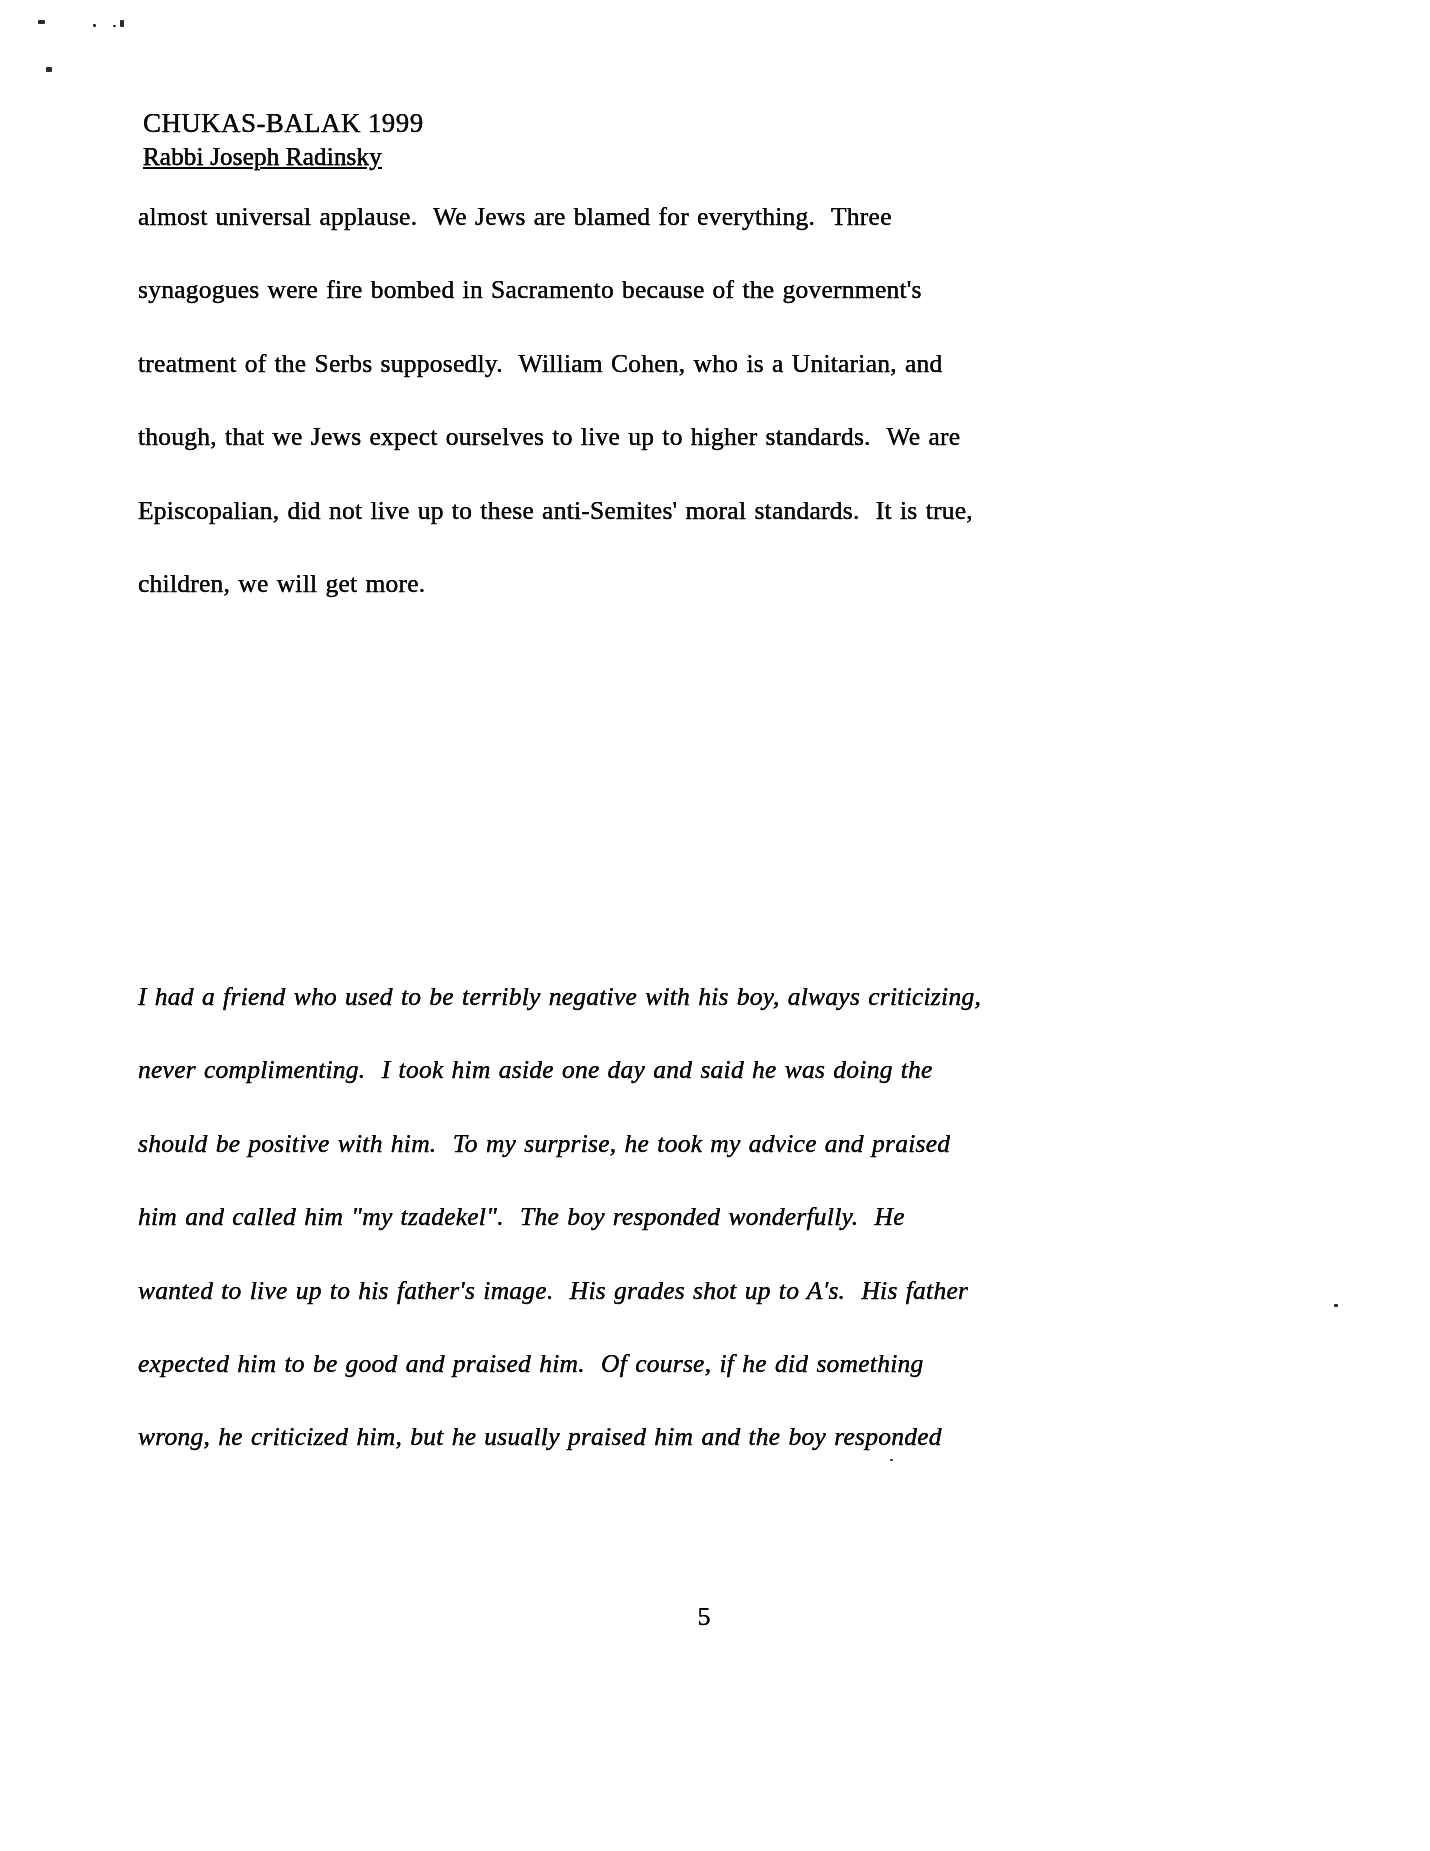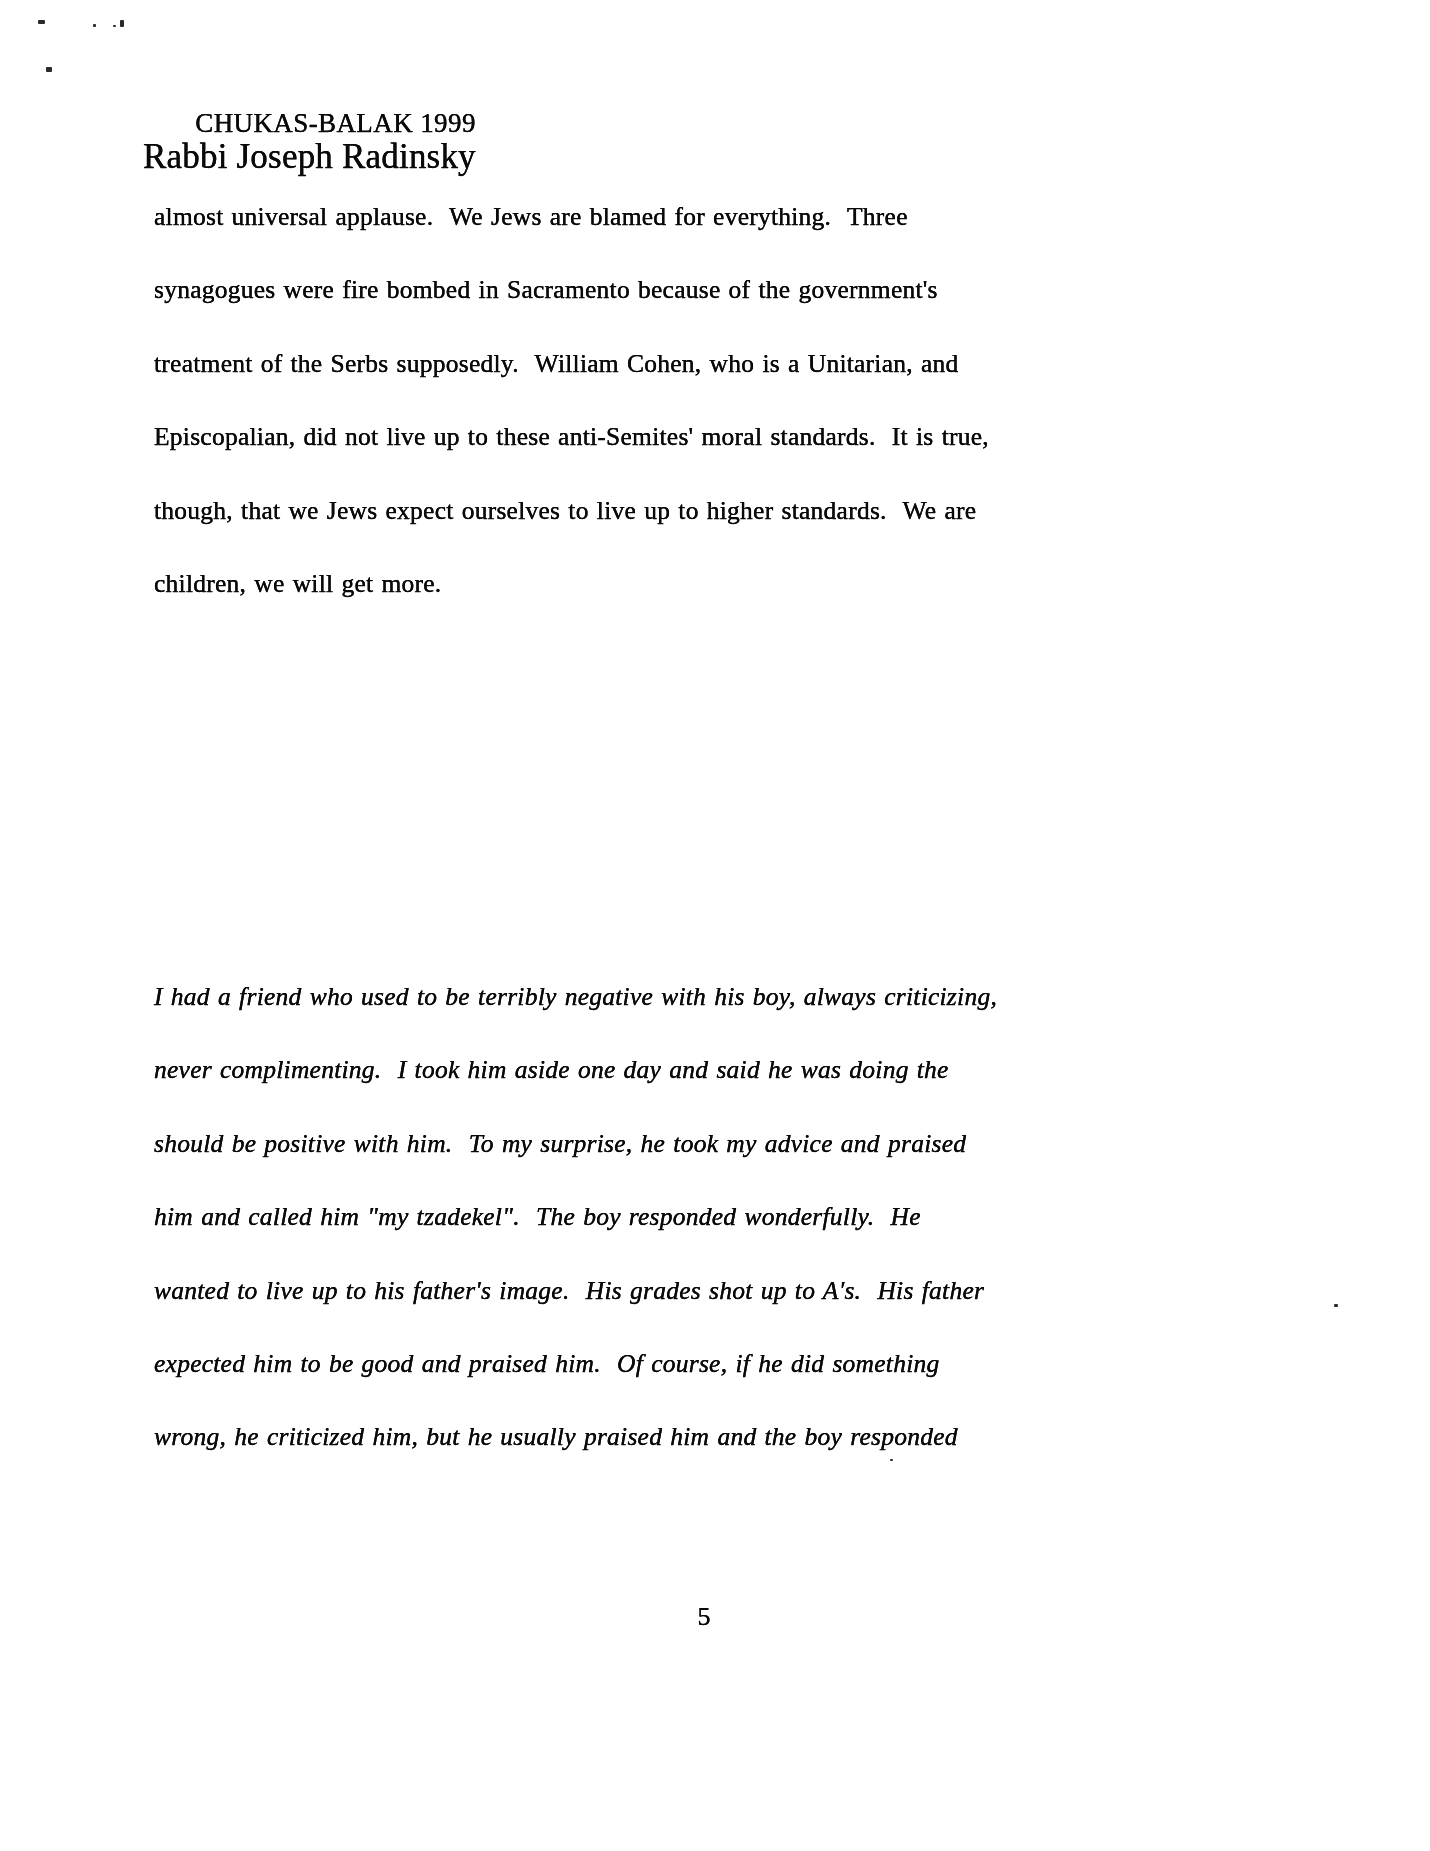--- a/index.html
+++ b/index.html
@@ -27,28 +27,29 @@
     top: 106px;
   }
   .doc-title {
     font-size: 27px;
     line-height: 34px;
     white-space: pre;
     letter-spacing: 0.4px;
     text-align: right;
   }
   .doc-author {
-    font-size: 35px;
+    font-size: 25px;
     line-height: 34px;
     white-space: pre;
     letter-spacing: 0.2px;
+    text-decoration: underline;
   }
   .para {
     position: absolute;
-    left: 154px;
+    left: 138px;
   }
   .para-1 { top: 180px; }
   .para-2 { top: 960px; font-style: italic; }
   .line {
     font-size: 25.5px;
     line-height: 73.4px;
     height: 73.4px;
     white-space: pre;       
     letter-spacing: 0.25px;
     word-spacing: 1.5px;
@@ -90,22 +91,22 @@
 
   <div class="doc-header">
     <div class="doc-title ink">CHUKAS-BALAK 1999</div>
     <div class="doc-author ink">Rabbi Joseph Radinsky</div>
   </div>
 
   <div class="para para-1">
       <div class="line ink">almost universal applause.  We Jews are blamed for everything.  Three</div>
       <div class="line ink">synagogues were fire bombed in Sacramento because of the government's</div>
       <div class="line ink">treatment of the Serbs supposedly.  William Cohen, who is a Unitarian, and</div>
+      <div class="line ink">though, that we Jews expect ourselves to live up to higher standards.  We are</div>
       <div class="line ink">Episcopalian, did not live up to these anti-Semites' moral standards.  It is true,</div>
-      <div class="line ink">though, that we Jews expect ourselves to live up to higher standards.  We are</div>
       <div class="line ink">children, we will get more.</div>
     </div>
 
   <div class="para para-2">
       <div class="line ink">I had a friend who used to be terribly negative with his boy, always criticizing,</div>
       <div class="line ink">never complimenting.  I took him aside one day and said he was doing the</div>
       <div class="line ink">should be positive with him.  To my surprise, he took my advice and praised</div>
       <div class="line ink">him and called him "my tzadekel".  The boy responded wonderfully.  He</div>
       <div class="line ink">wanted to live up to his father's image.  His grades shot up to A's.  His father</div>
       <div class="line ink">expected him to be good and praised him.  Of course, if he did something</div>

